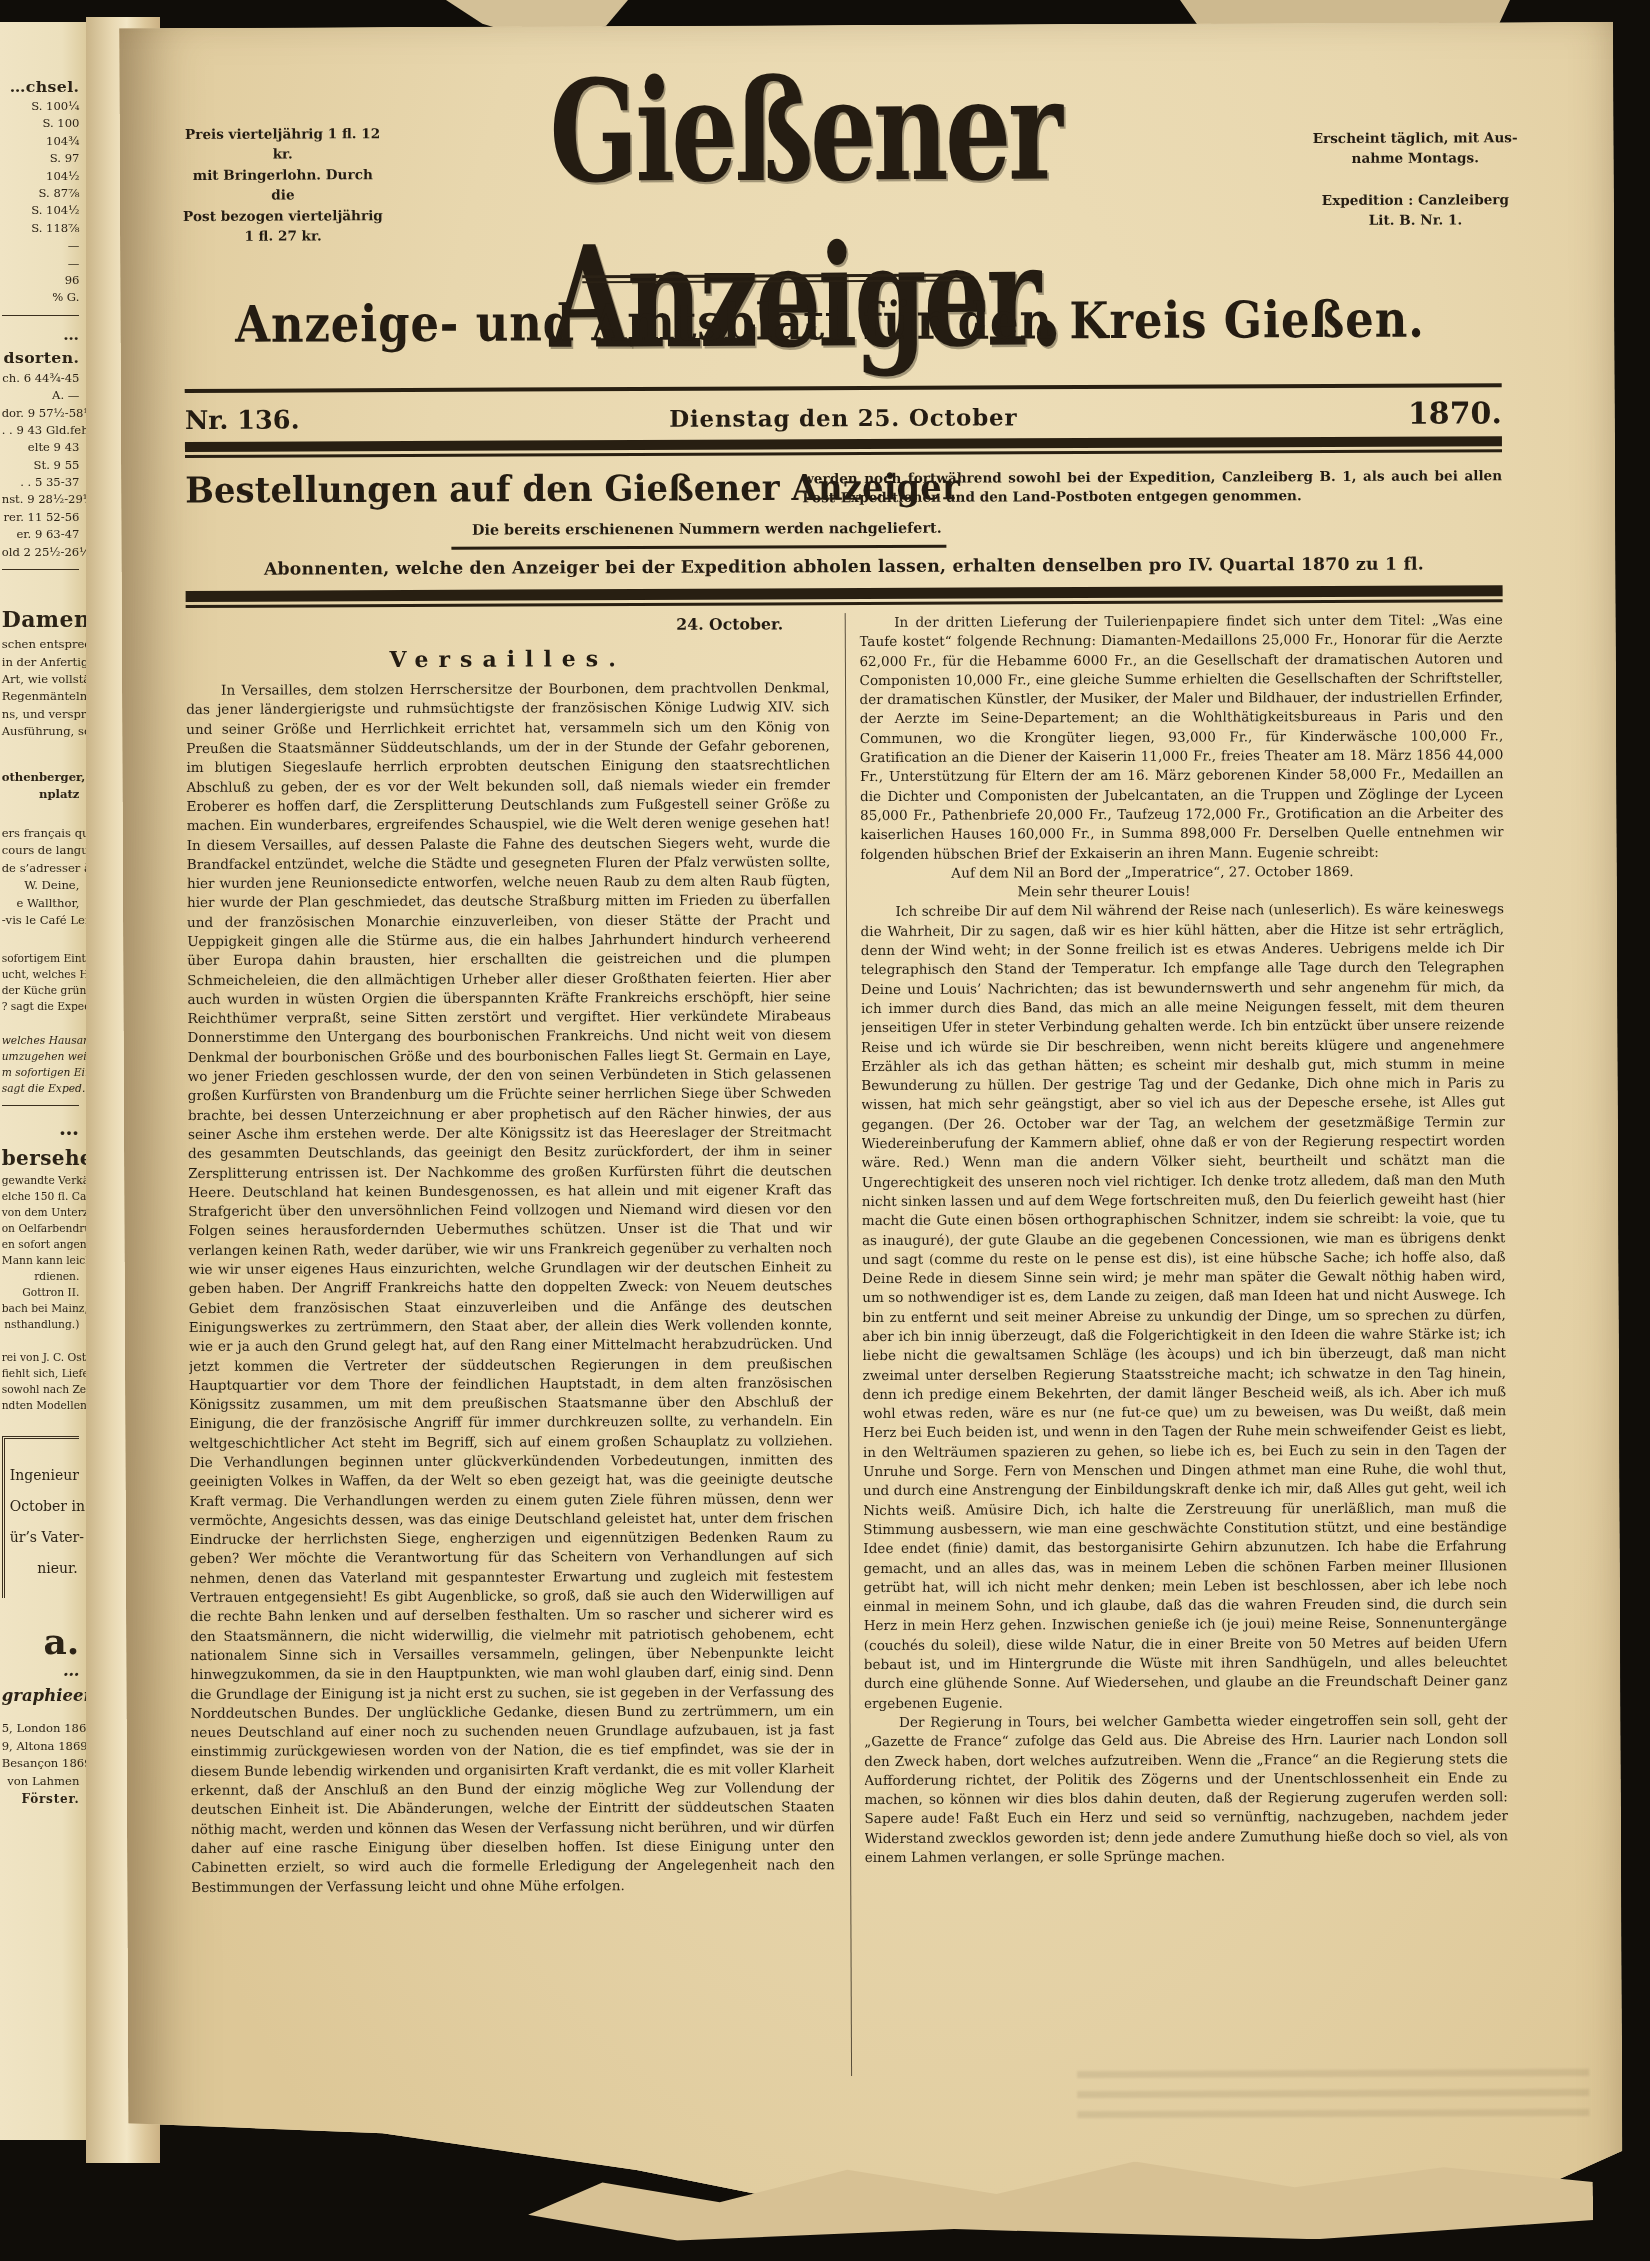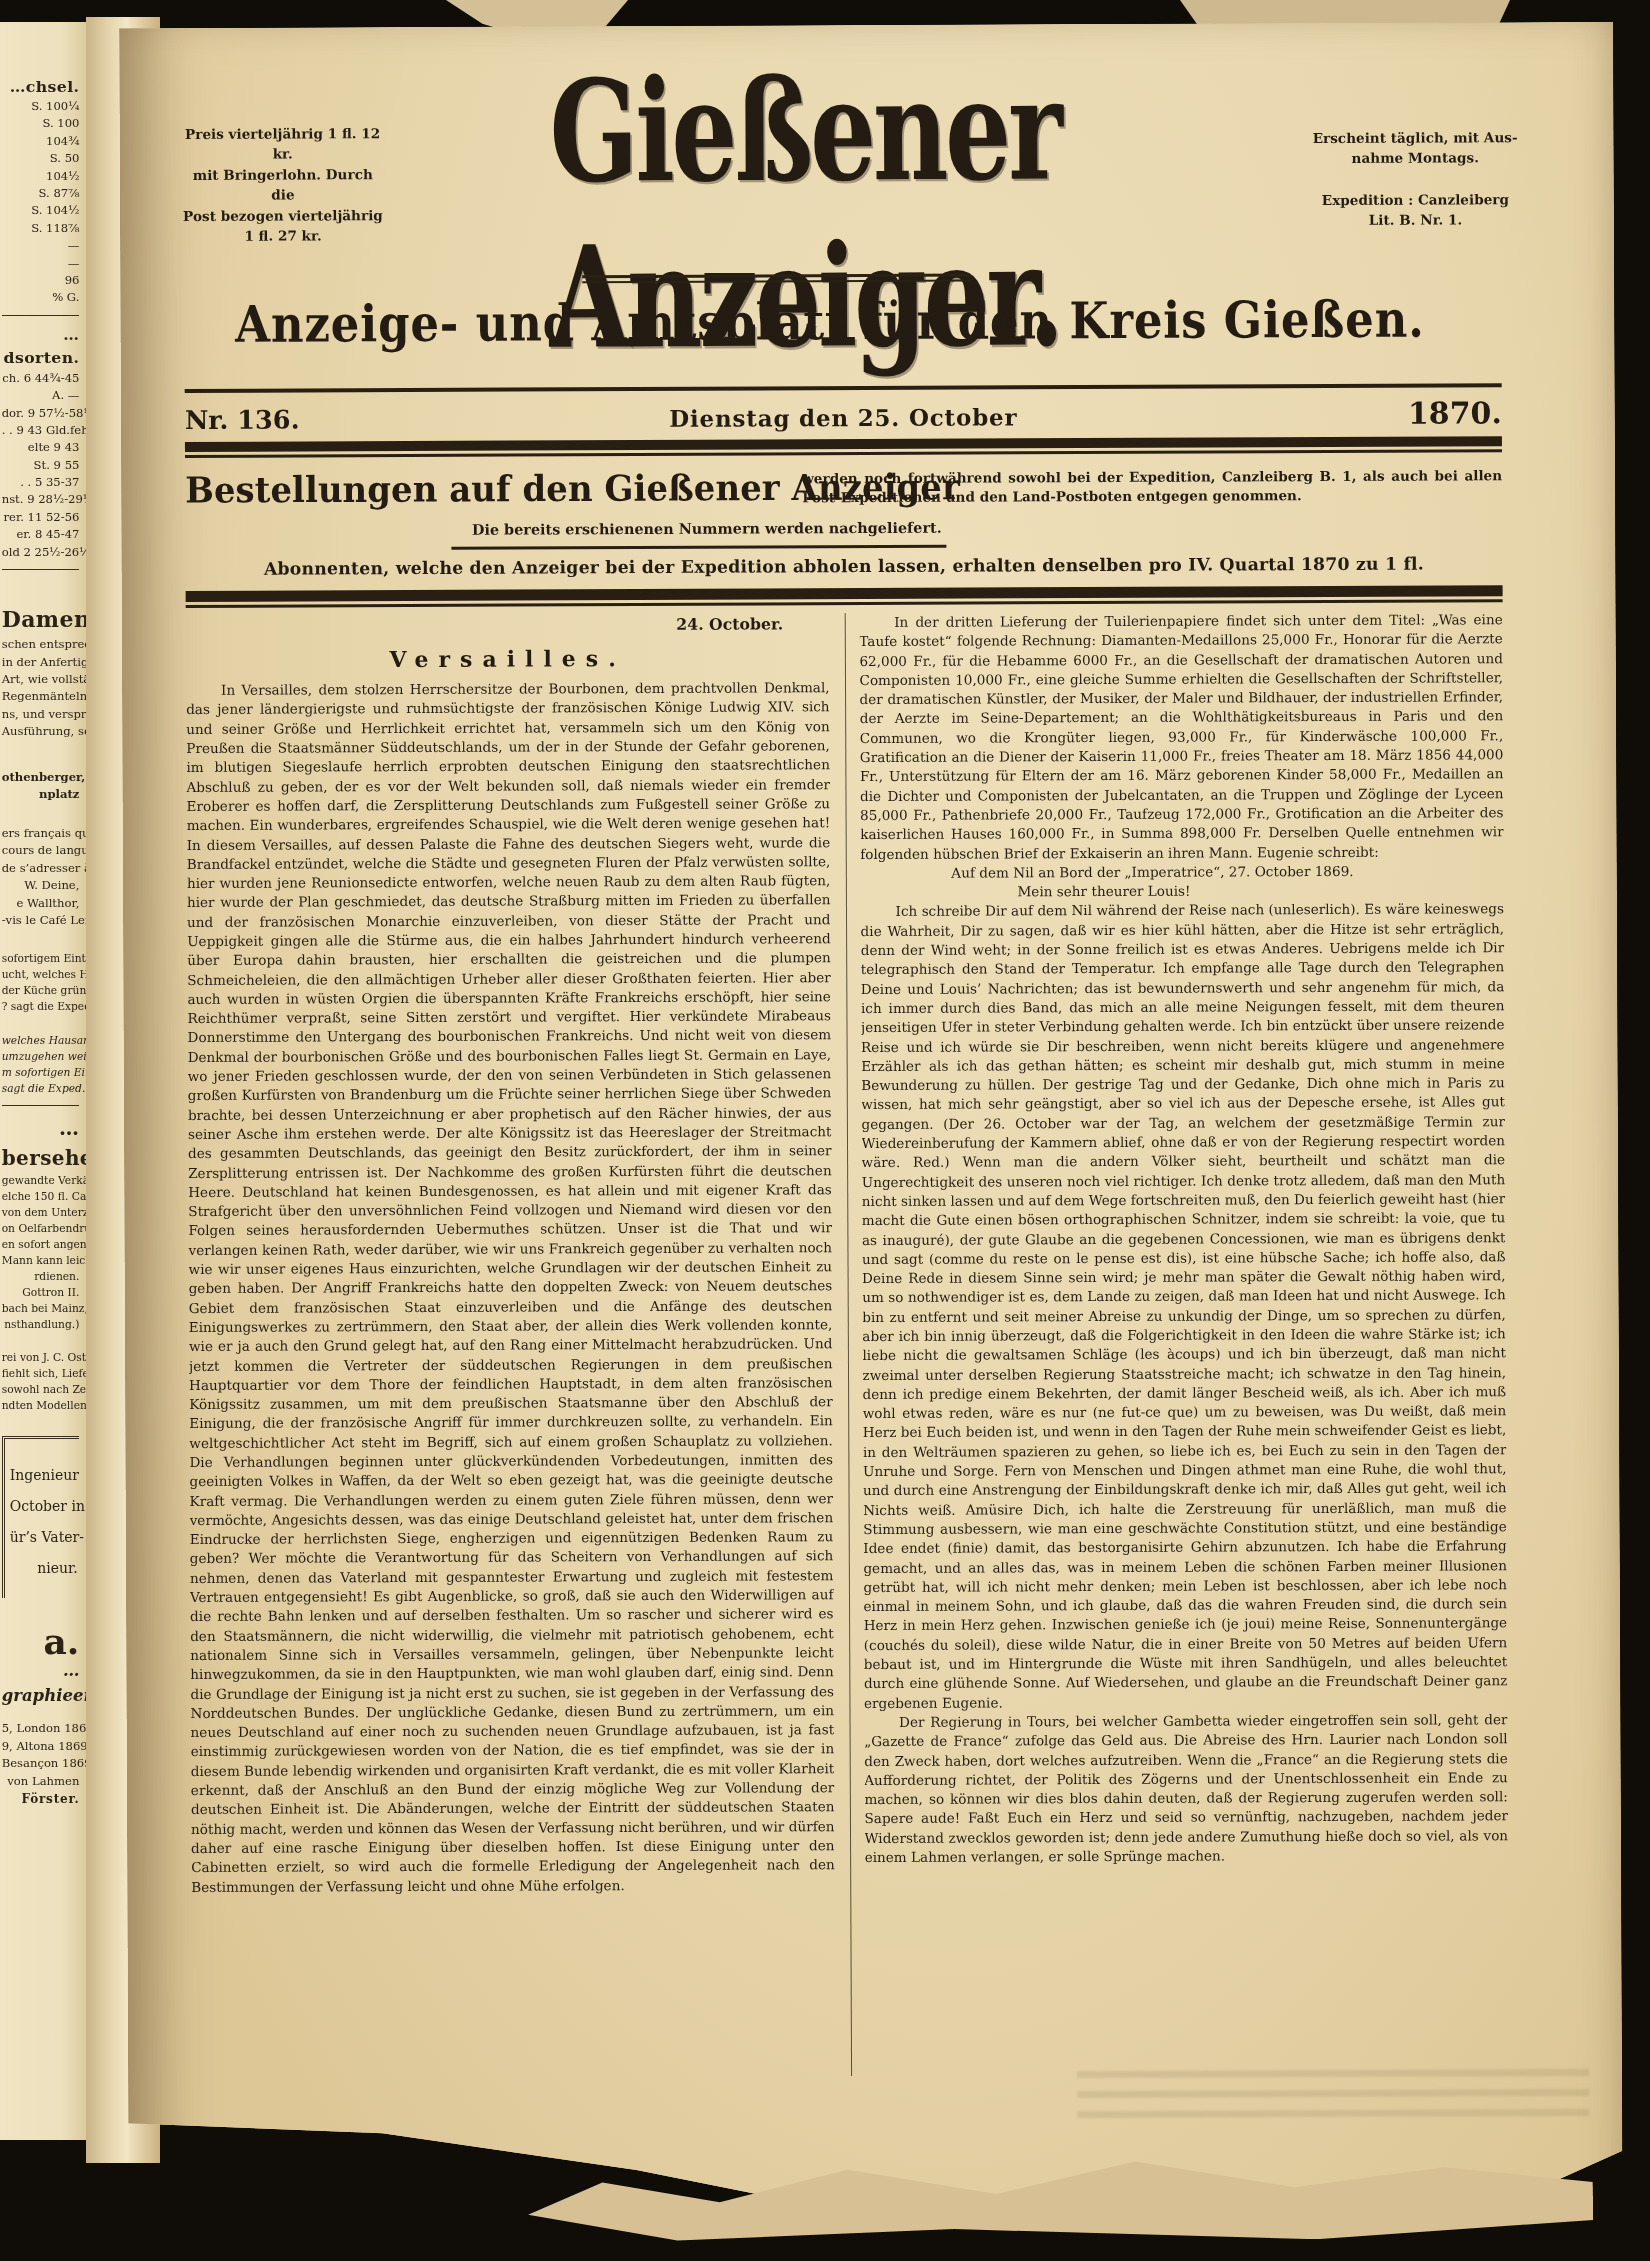--- a/index.html
+++ b/index.html
@@ -104,21 +104,21 @@
 <div class="torn-frag frag-a"></div>
 <div class="torn-frag frag-b"></div>
 
 <div class="prev-page">
   <div class="sliver-sec" style="margin-top:53px;text-align:right;">
     <div class="sliver-title">…chsel.</div>
     <div class="sliver-lines">
         <div>S. 100¼</div>
         <div>S. 100</div>
         <div>104¾</div>
-        <div>S. 50</div>
+        <div>S. 97</div>
         <div>104½</div>
         <div>S. 87⅞</div>
         <div>S. 104½</div>
         <div>S. 118⅞</div>
         <div>—</div>
         <div>—</div>
         <div>96</div>
         <div>% G.</div>
       </div>
   </div>
@@ -128,21 +128,21 @@
     <div class="sliver-lines">
         <div>ch. 6  44¾-45</div>
         <div>A.      —</div>
         <div>dor. 9  57½-58½</div>
         <div>.  .  9  43 Gld.fehl</div>
         <div>elte 9  43</div>
         <div>St. 9  55</div>
         <div>.  .  5  35-37</div>
         <div>nst. 9  28½-29½</div>
         <div>rer. 11  52-56</div>
-        <div>er.  8  45-47</div>
+        <div>er.  9  63-47</div>
         <div>old 2  25½-26½</div>
       </div>
   </div>
   <hr class="sliver-rule">
   <div class="sliver-sec" style="margin-top:33px;">
     <div class="sliver-title big">Damen.</div>
     <div class="sliver-lines">
         <div>schen entsprechend,</div>
         <div>in der Anfertigung</div>
         <div>Art, wie vollstän-</div>

